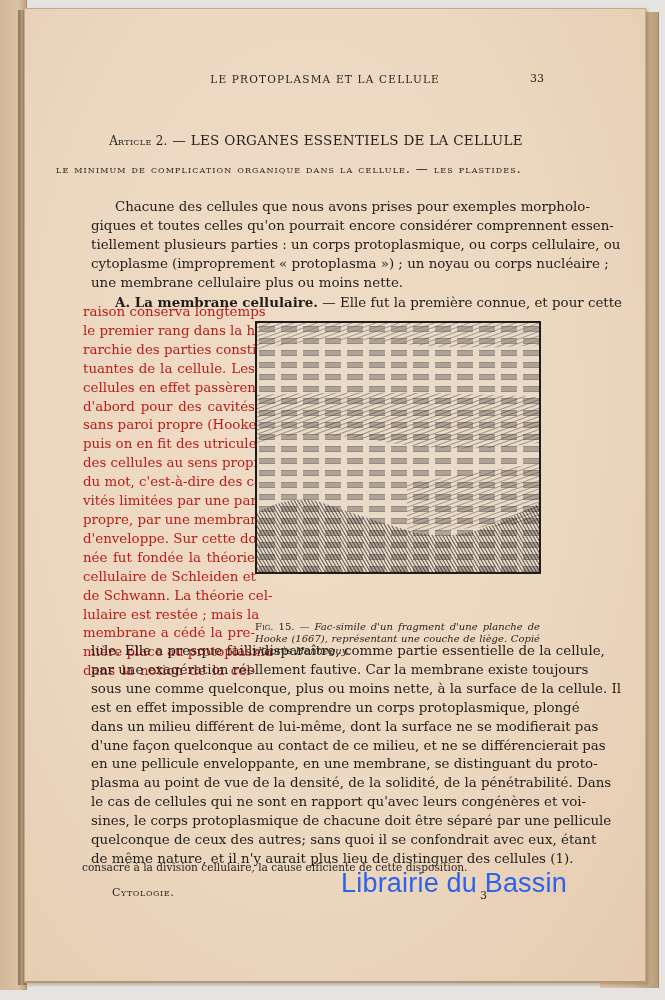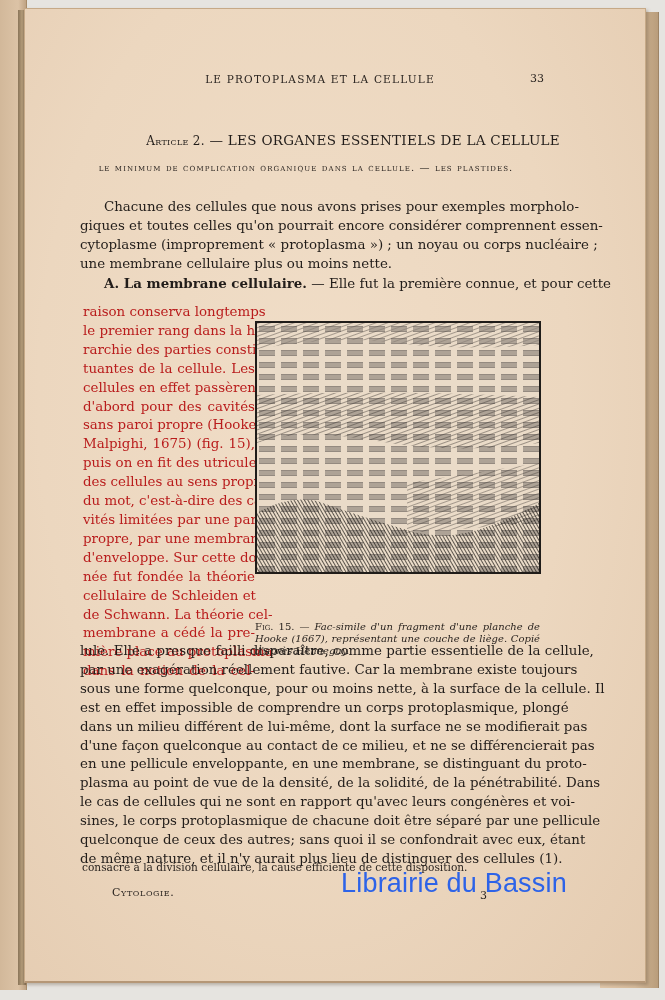--- a/index.html
+++ b/index.html
@@ -24,34 +24,34 @@
   }
   .page {
     position:absolute; left:24px; top:8px; width:620px; height:972px;
     background:radial-gradient(ellipse at 45% 40%, #f0ddc7 0%, #ecd7bf 55%, #e4cbb0 100%);
     border:1px solid #c6a987;
     border-bottom:2px solid #b59777;
     box-shadow: 2px 2px 3px rgba(100,80,60,.35);
   }
   .running-head {
     position:absolute; top:73px; left:200px; width:240px;
-    font-size:10.5px; letter-spacing:1.2px; color:#2a2420; text-align:center;
+    font-size:10.5px; letter-spacing:1.2px; color:#2a2420; text-align:right;
   }
   .folio { position:absolute; top:72px; left:530px; font-size:11px; color:#2a2420; }
   .article-title {
-    position:absolute; top:132px; left:72px; width:488px; text-align:right;
+    position:absolute; top:132px; left:72px; width:488px; text-align:center;
     font-size:13.5px; color:#221d1a; letter-spacing:.3px;
   }
   .article-title .sc { font-variant:small-caps; font-size:12px; }
   .section-sub {
-    position:absolute; top:162px; left:68px; width:476px; text-align:center;
-    font-size:10px; font-variant:small-caps; letter-spacing:1.1px; color:#2a2420;
+    position:absolute; top:162px; left:56px; width:476px; text-align:left;
+    font-size:12px; font-variant:small-caps; letter-spacing:1.1px; color:#2a2420;
   }
   .body-text {
-    position:absolute; left:80px; width:460px; font-size:13.4px; line-height:18.9px;
+    position:absolute; left:91px; width:460px; font-size:13.4px; line-height:18.9px;
     color:#221d1a; text-align:justify;
   }
   .p1 { top:198px; }
   .line { display:block; text-align:justify; text-align-last:justify; white-space:nowrap; }
   .line.last { text-align-last:left; }
   .indent { padding-left:24px; }
   .narrow { position:absolute; left:83px; top:303px; width:172px; font-size:13.4px; line-height:18.9px; color:#b91c1c; }
   .narrow .line { text-align-last:justify; }
   .p3 { top:642px; }
   .figure {
@@ -91,43 +91,44 @@
 <div class="folio">33</div>
 
 <div class="article-title">
   <span class="sc">Article 2.</span><span> — </span><span>LES ORGANES ESSENTIELS DE LA CELLULE</span>
 </div>
 <div class="section-sub">le minimum de complication organique dans la cellule. — les plastides.</div>
 
 <div class="body-text p1">
   <span class="line indent">Chacune des cellules que nous avons prises pour exemples morpholo-</span>
   <span class="line">giques et toutes celles qu'on pourrait encore considérer comprennent essen-</span>
+  <span class="line">tiellement plusieurs parties : un corps protoplasmique, ou corps cellulaire, ou</span>
   <span class="line">cytoplasme (improprement « protoplasma ») ; un noyau ou corps nucléaire ;</span>
   <span class="line last">une membrane cellulaire plus ou moins nette.</span>
   <span class="line indent"><b>A. La membrane cellulaire.</b><span> — Elle fut la première connue, et pour cette</span></span>
 </div>
 
 <div class="narrow">
   <span class="line">raison conserva longtemps</span>
   <span class="line">le premier rang dans la hié-</span>
   <span class="line">rarchie des parties consti-</span>
   <span class="line">tuantes de la cellule. Les</span>
   <span class="line">cellules en effet passèrent</span>
   <span class="line">d'abord pour des cavités</span>
   <span class="line">sans paroi propre (Hooke,</span>
-  <span class="line">Malpighi, 1675) (fig. 15),</span>
   <span class="line">puis on en fit des utricules,</span>
   <span class="line">des cellules au sens propre</span>
   <span class="line">du mot, c'est-à-dire des ca-</span>
   <span class="line">vités limitées par une paroi</span>
   <span class="line">propre, par une membrane</span>
   <span class="line">d'enveloppe. Sur cette don-</span>
   <span class="line">née fut fondée la théorie</span>
   <span class="line">cellulaire de Schleiden et</span>
   <span class="line">de Schwann. La théorie cel-</span>
+  <span class="line">lulaire est restée ; mais la</span>
   <span class="line">membrane a cédé la pre-</span>
   <span class="line">mière place au protoplasma</span>
   <span class="line">dans la notion de la cel-</span>
 </div>
 
 <div class="figure">
   <svg width="282" height="249" viewBox="0 0 282 249">
     <defs>
       <pattern id="hatch" width="4" height="4" patternUnits="userSpaceOnUse" patternTransform="rotate(70)">
         <line x1="0" y1="0" x2="0" y2="4" stroke="#3a3430" stroke-width="1"></line>
@@ -150,21 +151,21 @@
   </svg>
 </div>
 
 <div class="caption">
   <span class="sc2">Fig. 15.</span><i> — Fac-simile d'un fragment d'une planche de Hooke (1667), représentant une couche de liège. Copié d'après Henneguy.</i>
 </div>
 
 <div class="body-text p3">
   <span class="line">lule. Elle a presque failli disparaître, comme partie essentielle de la cellule,</span>
   <span class="line">par une exagération réellement fautive. Car la membrane existe toujours</span>
-  <span class="line">sous une forme quelconque, pour ou moins nette, à la surface de la cellule. Il</span>
+  <span class="line">sous une comme quelconque, plus ou moins nette, à la surface de la cellule. Il</span>
   <span class="line">est en effet impossible de comprendre un corps protoplasmique, plongé</span>
   <span class="line">dans un milieu différent de lui-même, dont la surface ne se modifierait pas</span>
   <span class="line">d'une façon quelconque au contact de ce milieu, et ne se différencierait pas</span>
   <span class="line">en une pellicule enveloppante, en une membrane, se distinguant du proto-</span>
   <span class="line">plasma au point de vue de la densité, de la solidité, de la pénétrabilité. Dans</span>
   <span class="line">le cas de cellules qui ne sont en rapport qu'avec leurs congénères et voi-</span>
   <span class="line">sines, le corps protoplasmique de chacune doit être séparé par une pellicule</span>
   <span class="line">quelconque de ceux des autres; sans quoi il se confondrait avec eux, étant</span>
   <span class="line last">de même nature, et il n'y aurait plus lieu de distinguer des cellules (1).</span>
 </div>

